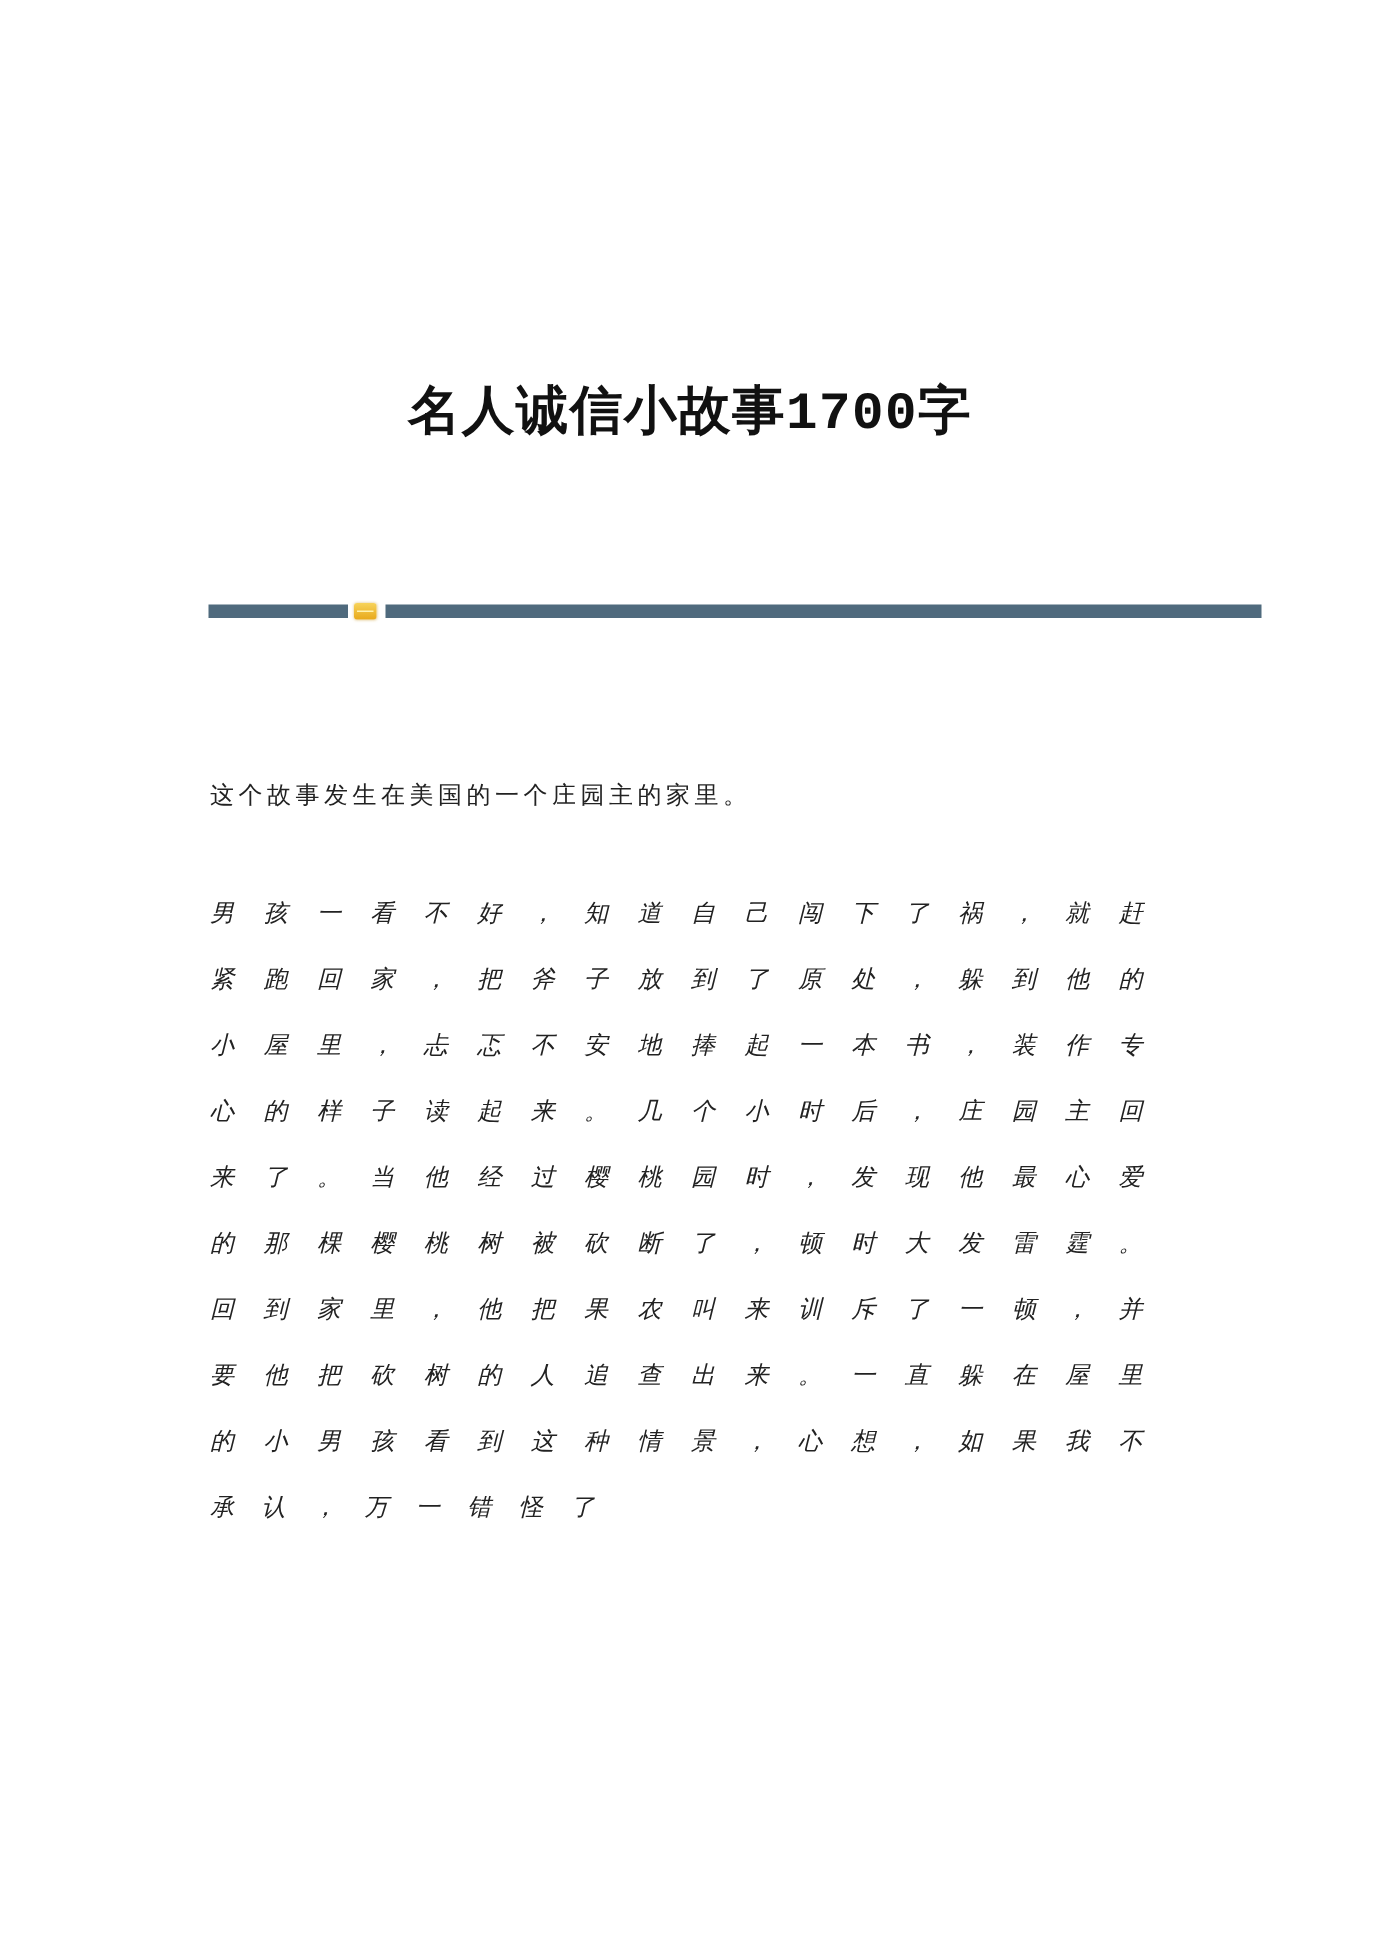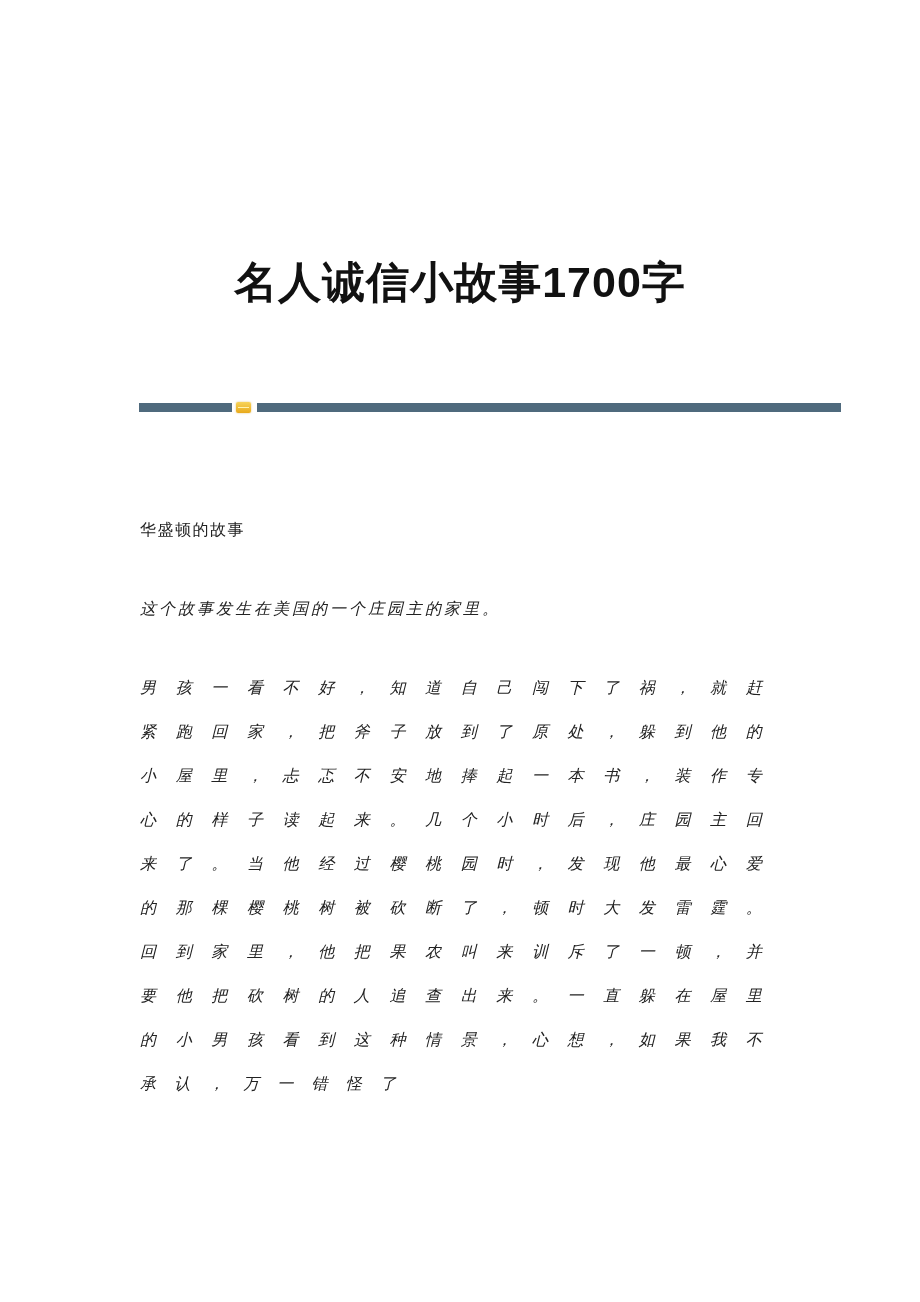--- a/index.html
+++ b/index.html
@@ -14,22 +14,22 @@
       overflow: hidden;
       font-family: "DejaVu Serif", "Liberation Serif", serif;
       color: #1a1a1a;
     }
     .page-title {
       position: absolute;
       top: 228px;
       left: 0;
       width: 920px;
       text-align: center;
-      font-family: Liberation Sans, sans-serif;
-      font-size: 43px;
+      font-family: Liberation Mono, monospace;
+      font-size: 35px;
       line-height: 50px;
       color: #111111;
       letter-spacing: 1px;
     }
     .divider {
       position: absolute;
       top: 403px;
       left: 139px;
       width: 702px;
       height: 9px;
@@ -103,18 +103,17 @@
 
   <h1 class="page-title">名人诚信小故事1700字</h1>
 
   <div class="divider">
     <div class="bar-left"></div>
     <div class="ornament"></div>
     <div class="bar-right"></div>
   </div>
 
   <div class="content">
-    <p class="para heading">华盛顿的故事</p>
     <p class="para short">这个故事发生在美国的一个庄园主的家里。</p>
     <p class="para">男孩一看不好，知道自己闯下了祸，就赶紧跑回家，把斧子放到了原处，躲到他的小屋里，忐忑不安地捧起一本书，装作专心的样子读起来。几个小时后，庄园主回来了。当他经过樱桃园时，发现他最心爱的那棵樱桃树被砍断了，顿时大发雷霆。回到家里，他把果农叫来训斥了一顿，并要他把砍树的人追查出来。一直躲在屋里的小男孩看到这种情景，心想，如果我不承认，万一错怪了</p>
   </div>
 
 </div>
 
 </body></html>

